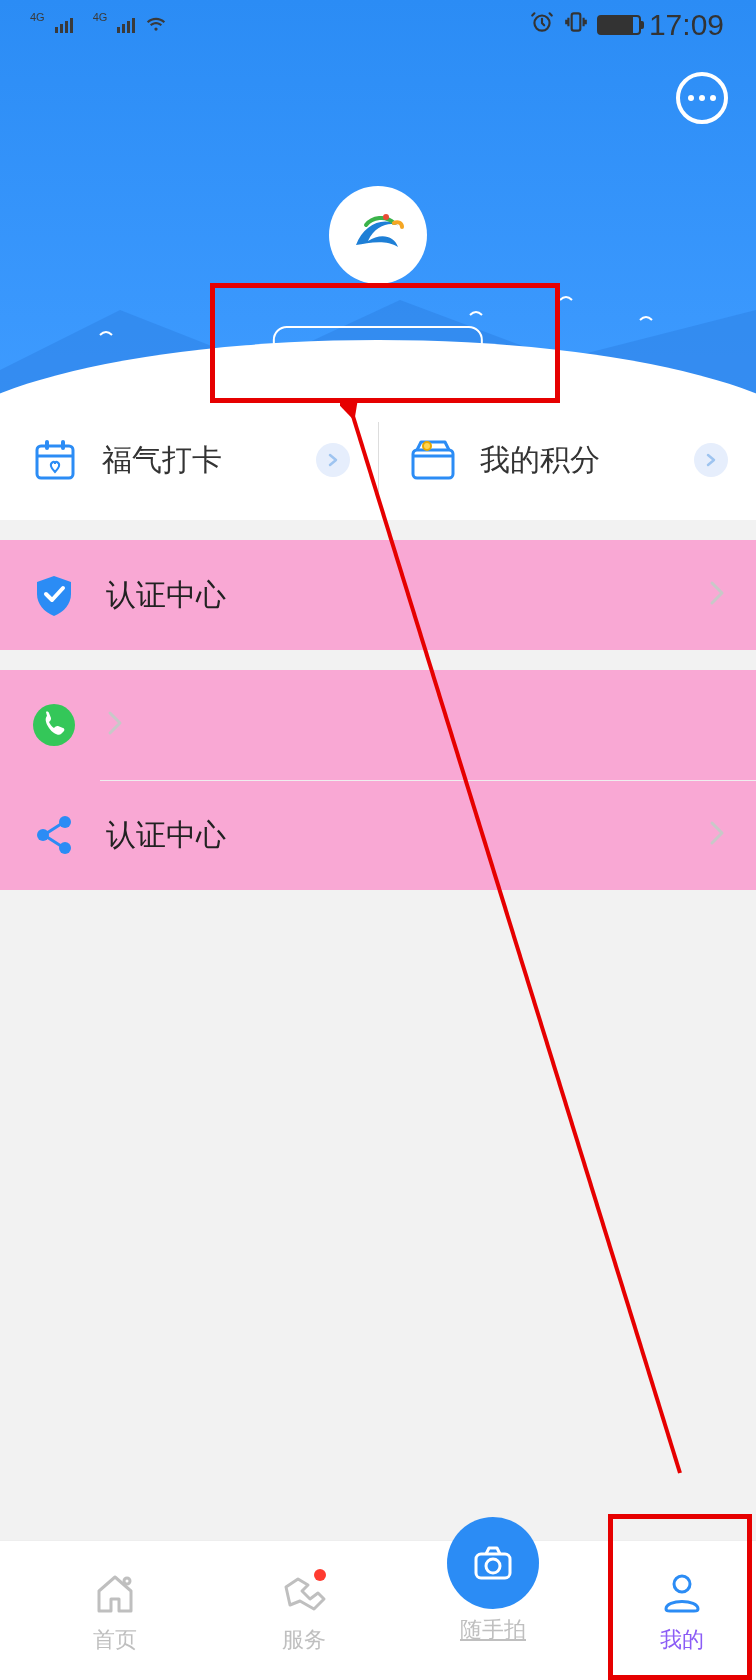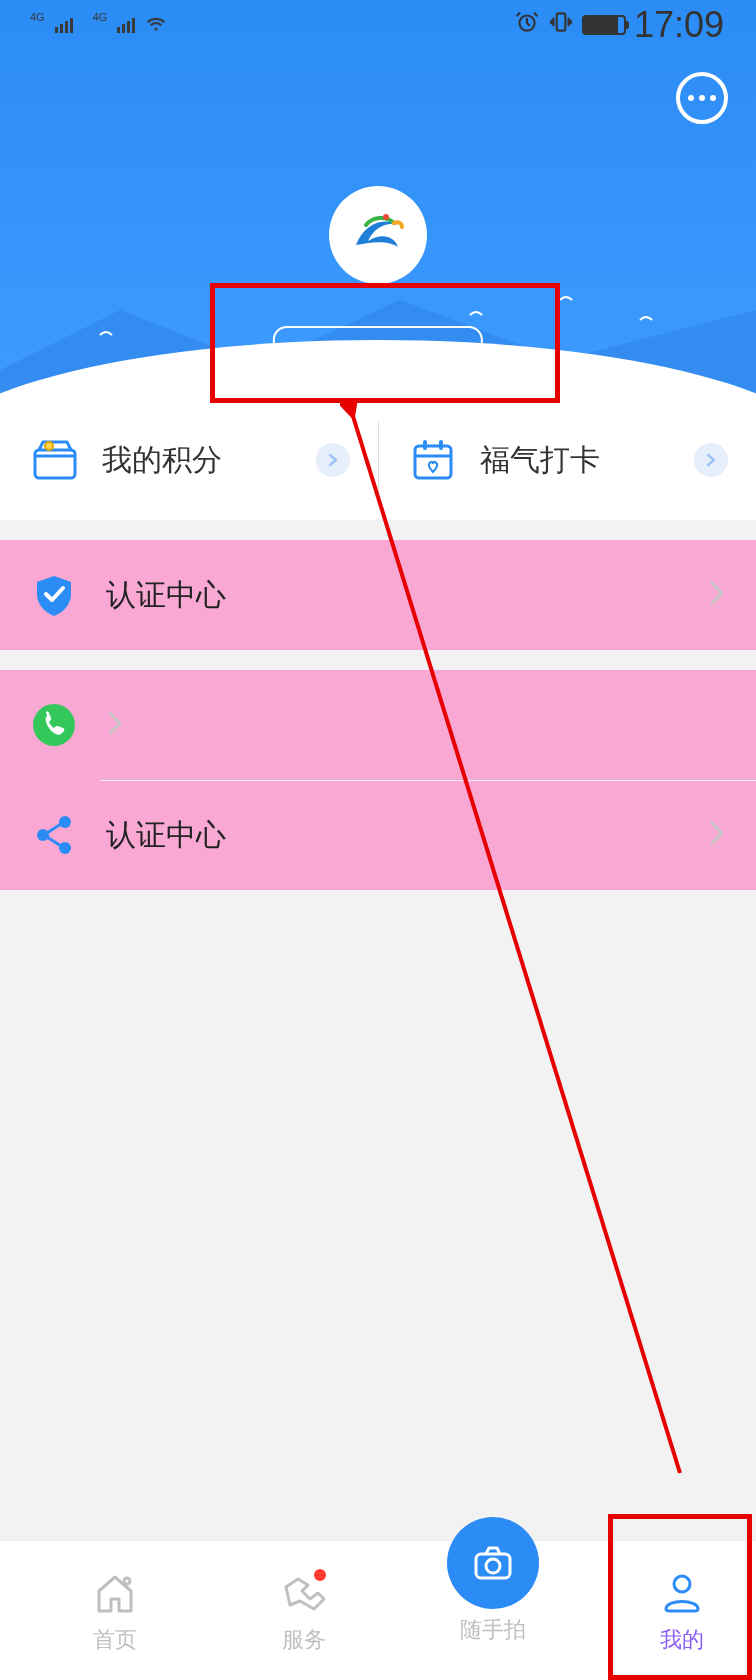--- a/index.html
+++ b/index.html
@@ -105,21 +105,21 @@
     </span>
     <span>
       <svg width="26" height="26" viewBox="0 0 24 24">
           <rect x="8" y="4" width="8" height="16" rx="2" fill="none" stroke="#333" stroke-width="2"></rect>
           <path d="M5 8v8M3 10v4M19 8v8M21 10v4" stroke="#333" stroke-width="2"></path>
         </svg>
     </span>
     <span class="battery">
         <i></i>
       </span>
-    <span style="font-size:36px;">17:09</span>
+    <span style="font-size:30px;">17:09</span>
   </div>
 </div>
 
 <div class="hero">
   <svg class="hero-waves" viewBox="0 0 756 120" preserveAspectRatio="none">
     <path d="M0 90 L120 30 L260 85 L400 20 L560 80 L756 30 L756 120 L0 120 Z" fill="#2e84e8" opacity="0.6"></path>
     <path d="M640 40 q6 -6 12 0" stroke="#fff" stroke-width="2" fill="none"></path>
     <path d="M560 20 q6 -6 12 0" stroke="#fff" stroke-width="2" fill="none"></path>
     <path d="M470 35 q6 -6 12 0" stroke="#fff" stroke-width="2" fill="none"></path>
     <path d="M100 55 q6 -6 12 0" stroke="#fff" stroke-width="2" fill="none"></path>
@@ -136,46 +136,46 @@
       <path d="M48 20 C52 18 56 20 56 24" stroke="#f5a623" stroke-width="4" fill="none" stroke-linecap="round"></path>
       <circle cx="40" cy="14" r="3" fill="#e94b35"></circle>
     </svg>
   </div>
   <div class="hl-login"></div>
   <div class="login-btn">登录/注册</div>
 </div>
 
 <div class="tiles">
   <div class="tile">
-    <span class="icon-box wallet">
-      <svg viewBox="0 0 52 52">
-          <rect x="6" y="16" width="40" height="28" rx="4" fill="none" stroke="#2b8cf5" stroke-width="3"></rect>
-          <path d="M6 22 L46 22" stroke="#2b8cf5" stroke-width="3"></path>
-          <path d="M10 16 L14 8 L38 8 L42 16" fill="none" stroke="#2b8cf5" stroke-width="3" stroke-linejoin="round"></path>
-          <circle cx="20" cy="12" r="4" fill="#ffd54f" stroke="#e6a700" stroke-width="2"></circle>
-        </svg>
-    </span>
-    <span class="tile-label">我的积分</span>
-    <span class="arrow-circ">
-      <svg viewBox="0 0 14 14">
-          <path d="M4 2 L10 7 L4 12" fill="none" stroke="#9ec4f0" stroke-width="2.5" stroke-linecap="round" stroke-linejoin="round"></path>
-        </svg>
-    </span>
-  </div>
-  <div class="tile">
     <span class="icon-box calendar">
       <svg viewBox="0 0 52 52">
           <rect x="8" y="12" width="36" height="32" rx="4" fill="none" stroke="#2b8cf5" stroke-width="3"></rect>
           <path d="M8 22 L44 22" stroke="#2b8cf5" stroke-width="3"></path>
           <rect x="16" y="6" width="4" height="10" rx="2" fill="#2b8cf5"></rect>
           <rect x="32" y="6" width="4" height="10" rx="2" fill="#2b8cf5"></rect>
           <path d="M26 38 C22 34 20 30 24 28 C26 27 26 30 26 30 C26 30 26 27 28 28 C32 30 30 34 26 38Z" fill="none" stroke="#2b8cf5" stroke-width="2"></path>
         </svg>
     </span>
     <span class="tile-label">福气打卡</span>
+    <span class="arrow-circ">
+      <svg viewBox="0 0 14 14">
+          <path d="M4 2 L10 7 L4 12" fill="none" stroke="#9ec4f0" stroke-width="2.5" stroke-linecap="round" stroke-linejoin="round"></path>
+        </svg>
+    </span>
+  </div>
+  <div class="tile">
+    <span class="icon-box wallet">
+      <svg viewBox="0 0 52 52">
+          <rect x="6" y="16" width="40" height="28" rx="4" fill="none" stroke="#2b8cf5" stroke-width="3"></rect>
+          <path d="M6 22 L46 22" stroke="#2b8cf5" stroke-width="3"></path>
+          <path d="M10 16 L14 8 L38 8 L42 16" fill="none" stroke="#2b8cf5" stroke-width="3" stroke-linejoin="round"></path>
+          <circle cx="20" cy="12" r="4" fill="#ffd54f" stroke="#e6a700" stroke-width="2"></circle>
+        </svg>
+    </span>
+    <span class="tile-label">我的积分</span>
     <span class="arrow-circ">
       <svg viewBox="0 0 14 14">
           <path d="M4 2 L10 7 L4 12" fill="none" stroke="#9ec4f0" stroke-width="2.5" stroke-linecap="round" stroke-linejoin="round"></path>
         </svg>
     </span>
   </div>
 </div>
 
 <div class="section-gap"></div>
 
@@ -255,21 +255,21 @@
     <span class="nav-label">服务</span>
   </div>
   <div class="nav-item nav-cam">
     <span class="cam-circ">
       <svg viewBox="0 0 46 46">
           <rect x="6" y="14" width="34" height="24" rx="5" fill="none" stroke="#fff" stroke-width="3"></rect>
           <path d="M16 14 L19 8 H27 L30 14" fill="none" stroke="#fff" stroke-width="3" stroke-linejoin="round"></path>
           <circle cx="23" cy="26" r="7" fill="none" stroke="#fff" stroke-width="3"></circle>
         </svg>
     </span>
-    <span class="nav-label" style="color:#bfbfbf;">随手拍</span>
+    <span class="nav-label" style="color:#bfbfbf;text-decoration:underline;">随手拍</span>
   </div>
   <div class="nav-item nav-active">
     <span class="nav-ico">
       <svg viewBox="0 0 48 48" stroke-width="3">
           <circle cx="24" cy="15" r="8"></circle>
           <path d="M8 40 C8 30 40 30 40 40 C40 42 38 42 36 42 H12 C10 42 8 42 8 40Z"></path>
         </svg>
     </span>
     <span class="nav-label">我的</span>
   </div>

